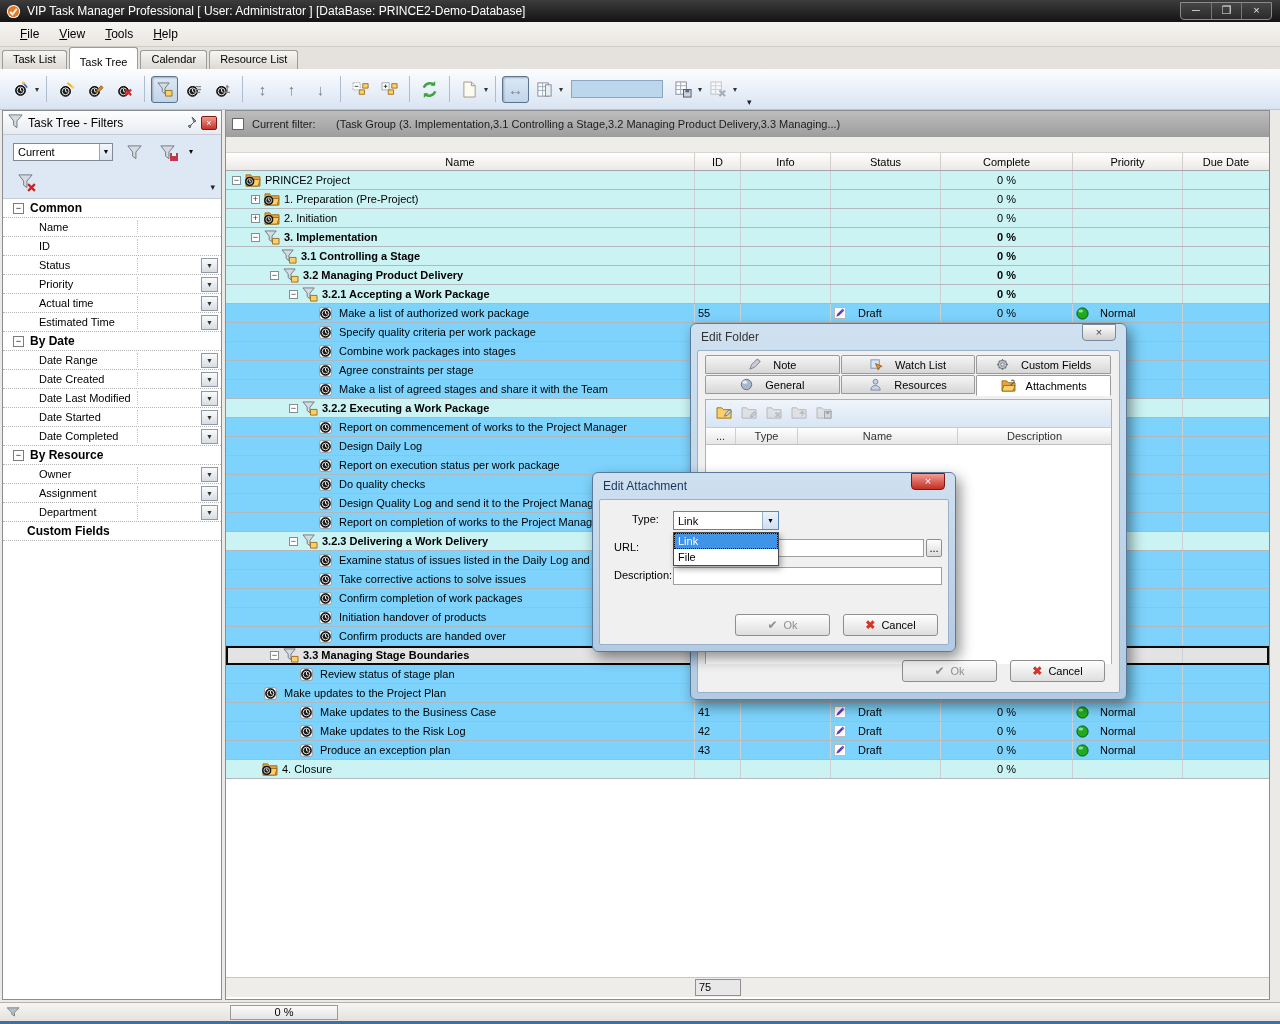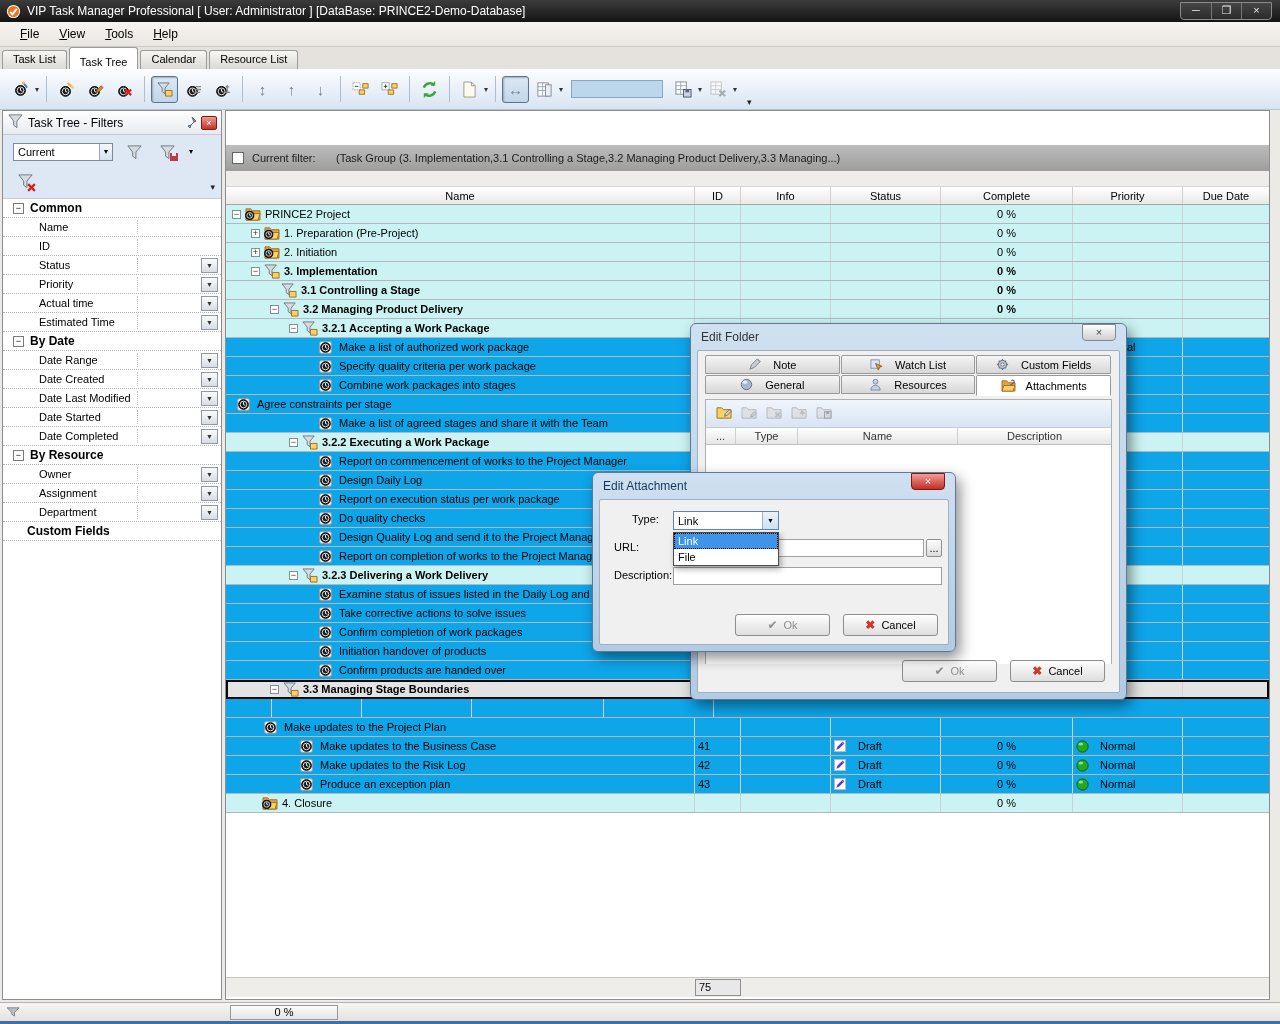--- a/index.html
+++ b/index.html
@@ -48,28 +48,28 @@
   .frow { height:19px; display:flex; align-items:center; border-bottom:1px dotted #b5b5b5; position:relative; }
   .frow .lbl { padding-left:36px; }
   .frow .vsep { position:absolute; left:134px; top:2px; bottom:2px; border-left:1px dotted #c4c4c4; }
   .fdrop { position:absolute; right:3px; top:2px; width:17px; height:15px; border:1px solid #8f9aa6; background:linear-gradient(#fbfbfb,#d8dde3); font-size:7px; text-align:center; line-height:14px; color:#333; }
   .fsec { height:19px; display:flex; align-items:center; border-bottom:1px dotted #b5b5b5; font-weight:bold; font-size:12px; }
   .fsec .box { width:11px; height:11px; border:1px solid #7b7b7b; background:#fff; font-size:9px; line-height:9px; text-align:center; margin:0 6px 0 10px; font-weight:normal; }
   .fsec.nofoot { padding-left:24px; }
 
   
   .content { position:absolute; left:225px; top:110px; width:1045px; height:890px; background:#fff; border:1px solid #8a8d92; }
-  .fbar { height:26px; background:linear-gradient(#bdbdbd,#9d9d9d); display:flex; align-items:center; color:#1c1c1c;margin-top:34px; }
+  .fbar { height:26px; background:linear-gradient(#bdbdbd,#9d9d9d); display:flex; align-items:center; color:#1c1c1c; }
   .fbar .cb { width:12px; height:12px; background:#fff; border:1px solid #666; margin:0 8px 0 6px; }
   .fbar .fb-label { margin-right:10px; }
   .fbar .fb-value { position:absolute; left:110px; }
   .gapstrip { height:16px; background:#efedea; border-bottom:1px solid #d8d6d2; }
   .thead { height:18px; display:flex; background:linear-gradient(#ffffff,#ebe9e6); border-bottom:1px solid #a6a6a6; }
   .th { border-right:1px solid #d2d0cc; display:flex; align-items:center; justify-content:center; font-size:11px; }
-  .trow { height:19px; display:flex; border-bottom:1px solid #b2b8bd; background:#0ea5e9; }
+  .trow { height:19px; display:flex; border-bottom:1px solid #b2b8bd; background:#7dd3fc; }
   .trow.group { background:#cbf3f3; }
   .trow.selected { background:#e3e3e3; outline:2px solid #0a0a0a; outline-offset:-2px; }
   .tc { display:flex; align-items:center; border-right:1px solid #ccd1d5; overflow:hidden; white-space:nowrap; }
   .c-name{ width:469px; } .c-id{ width:46px; padding-left:3px; } .c-info{ width:90px; } .c-status{ width:110px; padding-left:3px; gap:4px; }
   .c-complete{ width:132px; justify-content:center; } .c-priority{ width:110px; padding-left:3px; gap:4px; } .c-due{ flex:1; border-right:none; }
   .b { font-weight:bold; }
   .exp { width:9px; height:9px; border:1px solid #848e98; background:#fff; font-size:9px; line-height:7px; text-align:center; color:#333; margin-right:4px; flex:none; }
   .exp-sp { width:11px; flex:none; }
   .ticon { display:inline-flex; width:16px; flex:none; margin-right:4px; align-items:center; }
   .tfooter { position:absolute; left:0; bottom:2px; width:100%; height:20px; background:#efedea; border-top:1px solid #c8c6c2; }
@@ -651,21 +651,21 @@
           <span class="">Combine work packages into stages</span>
     </div>
     <div class="tc c-id"></div>
     <div class="tc c-info"></div>
     <div class="tc c-status"></div>
     <div class="tc c-complete "></div>
     <div class="tc c-priority"></div>
     <div class="tc c-due"></div>
   </div>
       <div class="trow  ">
-    <div class="tc c-name" style="">
+    <div class="tc c-name" style="padding-left:82px">
       <span class="exp-sp"></span>
           <span class="ticon">
             <svg viewBox="0 0 14 14" width="13" height="13">
               <rect x=".5" y=".5" width="13" height="13" rx="2.5" fill="#ececec" stroke="#9d9d9d"></rect>
               <circle cx="7" cy="7" r="5.2" fill="#1d1d1d" stroke="#000"></circle>
               <circle cx="7" cy="7" r="3.6" fill="none" stroke="#fff" stroke-width=".9"></circle>
               <path d="M7 7V4.4M7 7l1.9.9" stroke="#fff"></path>
             </svg>
           </span>
           <span class="">Agree constraints per stage</span>
@@ -965,20 +965,32 @@
           <span class="b">3.3 Managing Stage Boundaries</span>
     </div>
     <div class="tc c-id"></div>
     <div class="tc c-info"></div>
     <div class="tc c-status"></div>
     <div class="tc c-complete b"></div>
     <div class="tc c-priority"></div>
     <div class="tc c-due"></div>
   </div>
       <div class="trow  ">
+    <div class="tc c-name" style="padding-left:63px">
+      <span class="exp-sp"></span>
+          <span class="ticon">
+            <svg viewBox="0 0 14 14" width="13" height="13">
+              <rect x=".5" y=".5" width="13" height="13" rx="2.5" fill="#ececec" stroke="#9d9d9d"></rect>
+              <circle cx="7" cy="7" r="5.2" fill="#1d1d1d" stroke="#000"></circle>
+              <circle cx="7" cy="7" r="3.6" fill="none" stroke="#fff" stroke-width=".9"></circle>
+              <path d="M7 7V4.4M7 7l1.9.9" stroke="#fff"></path>
+            </svg>
+          </span>
+          <span class="">Review status of stage plan</span>
+    </div>
     <div class="tc c-id"></div>
     <div class="tc c-info"></div>
     <div class="tc c-status"></div>
     <div class="tc c-complete "></div>
     <div class="tc c-priority"></div>
     <div class="tc c-due"></div>
   </div>
       <div class="trow  ">
     <div class="tc c-name" style="padding-left:27px">
       <span class="exp-sp"></span>

